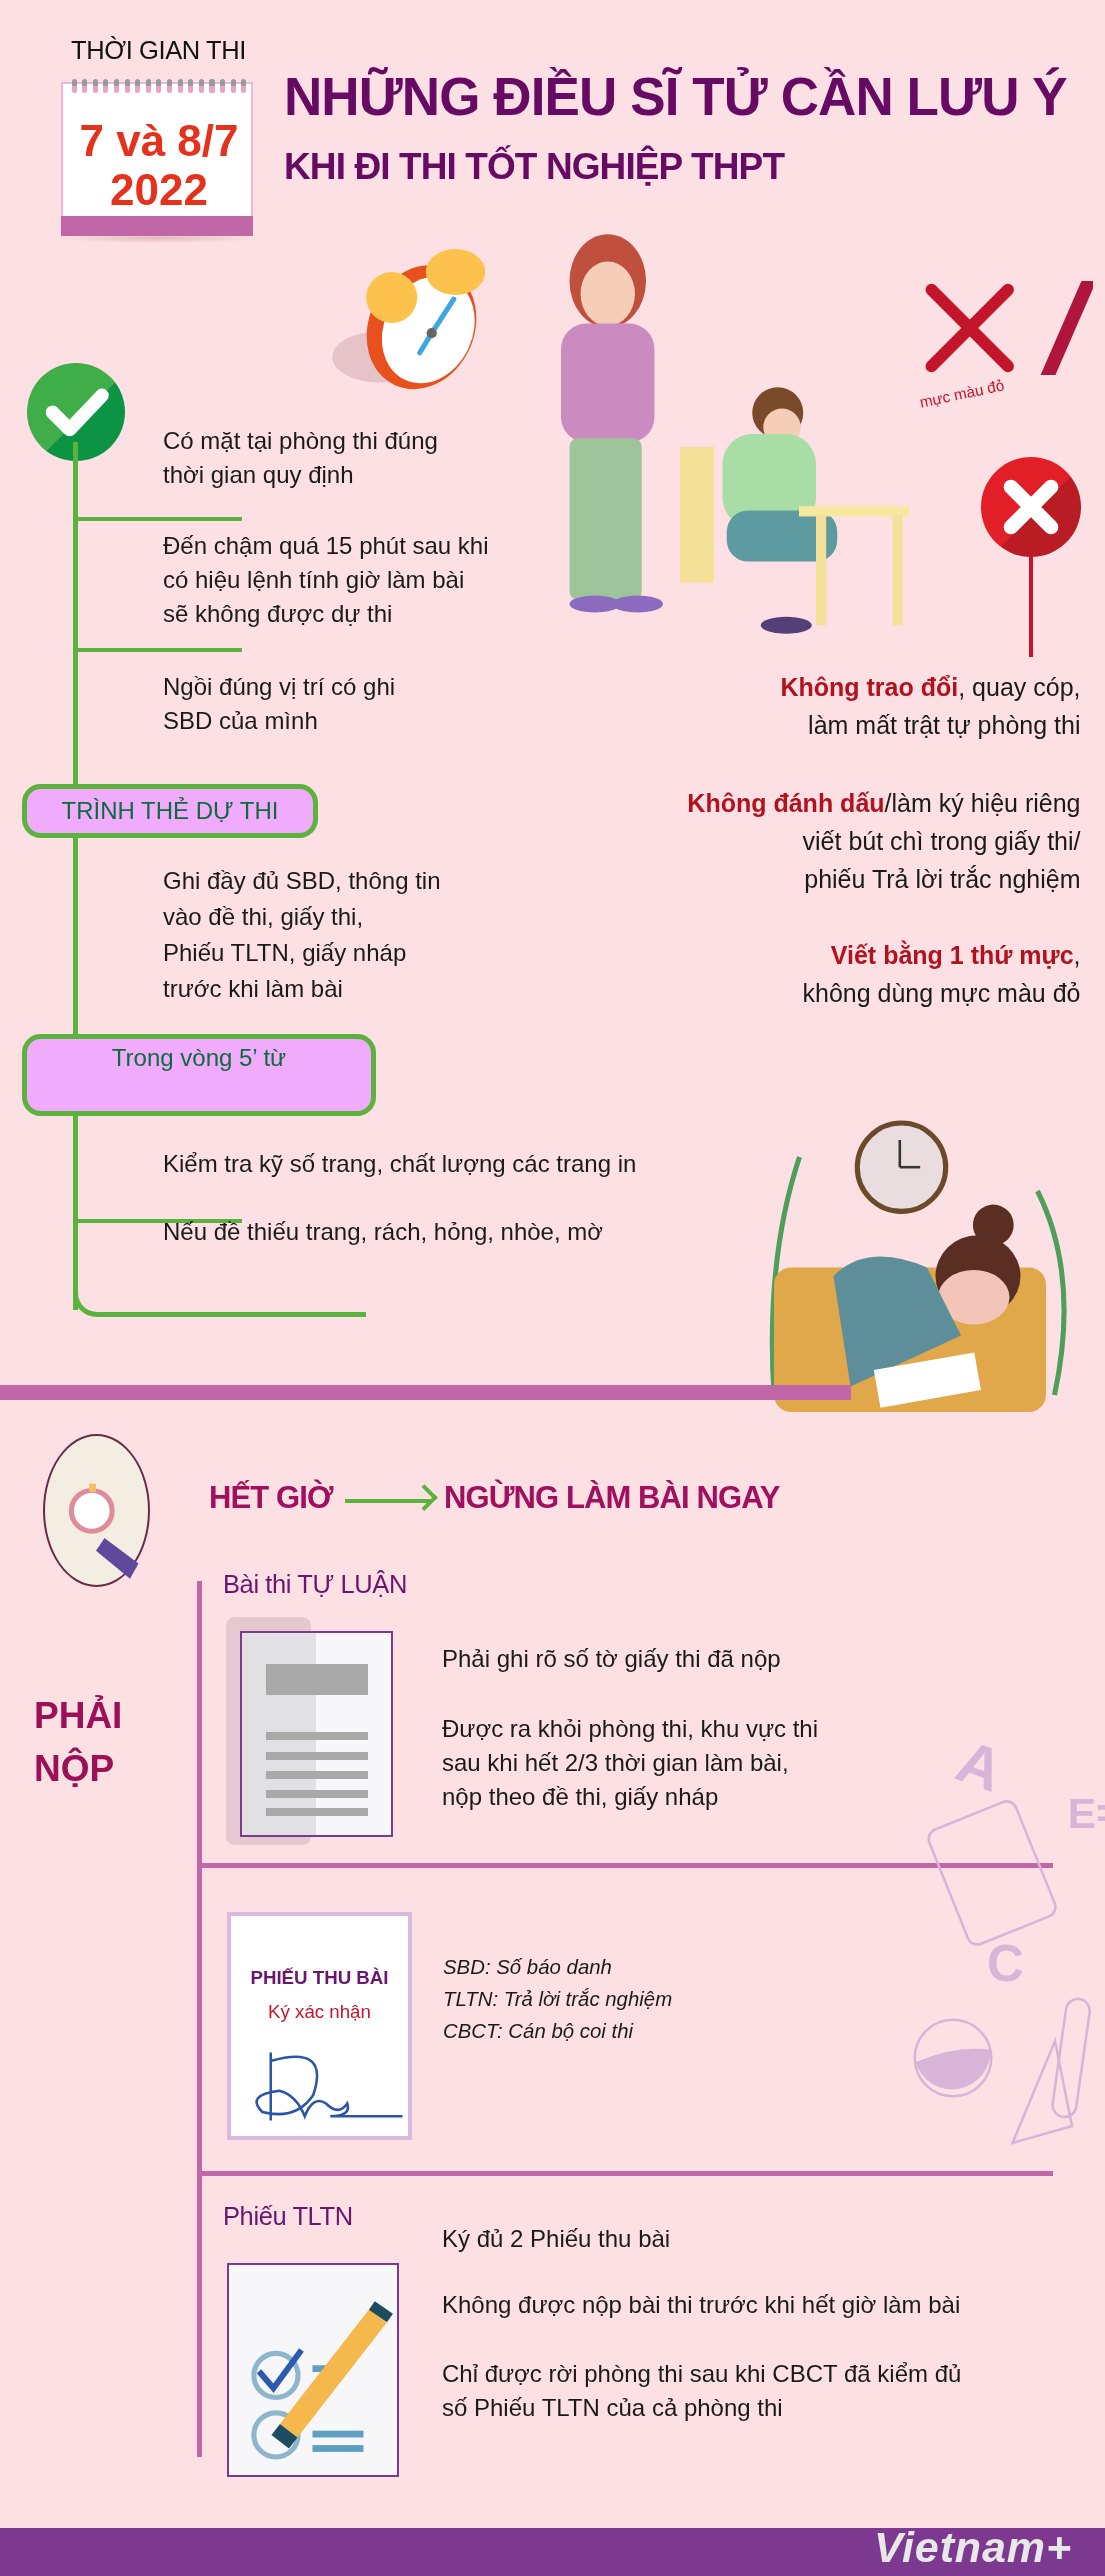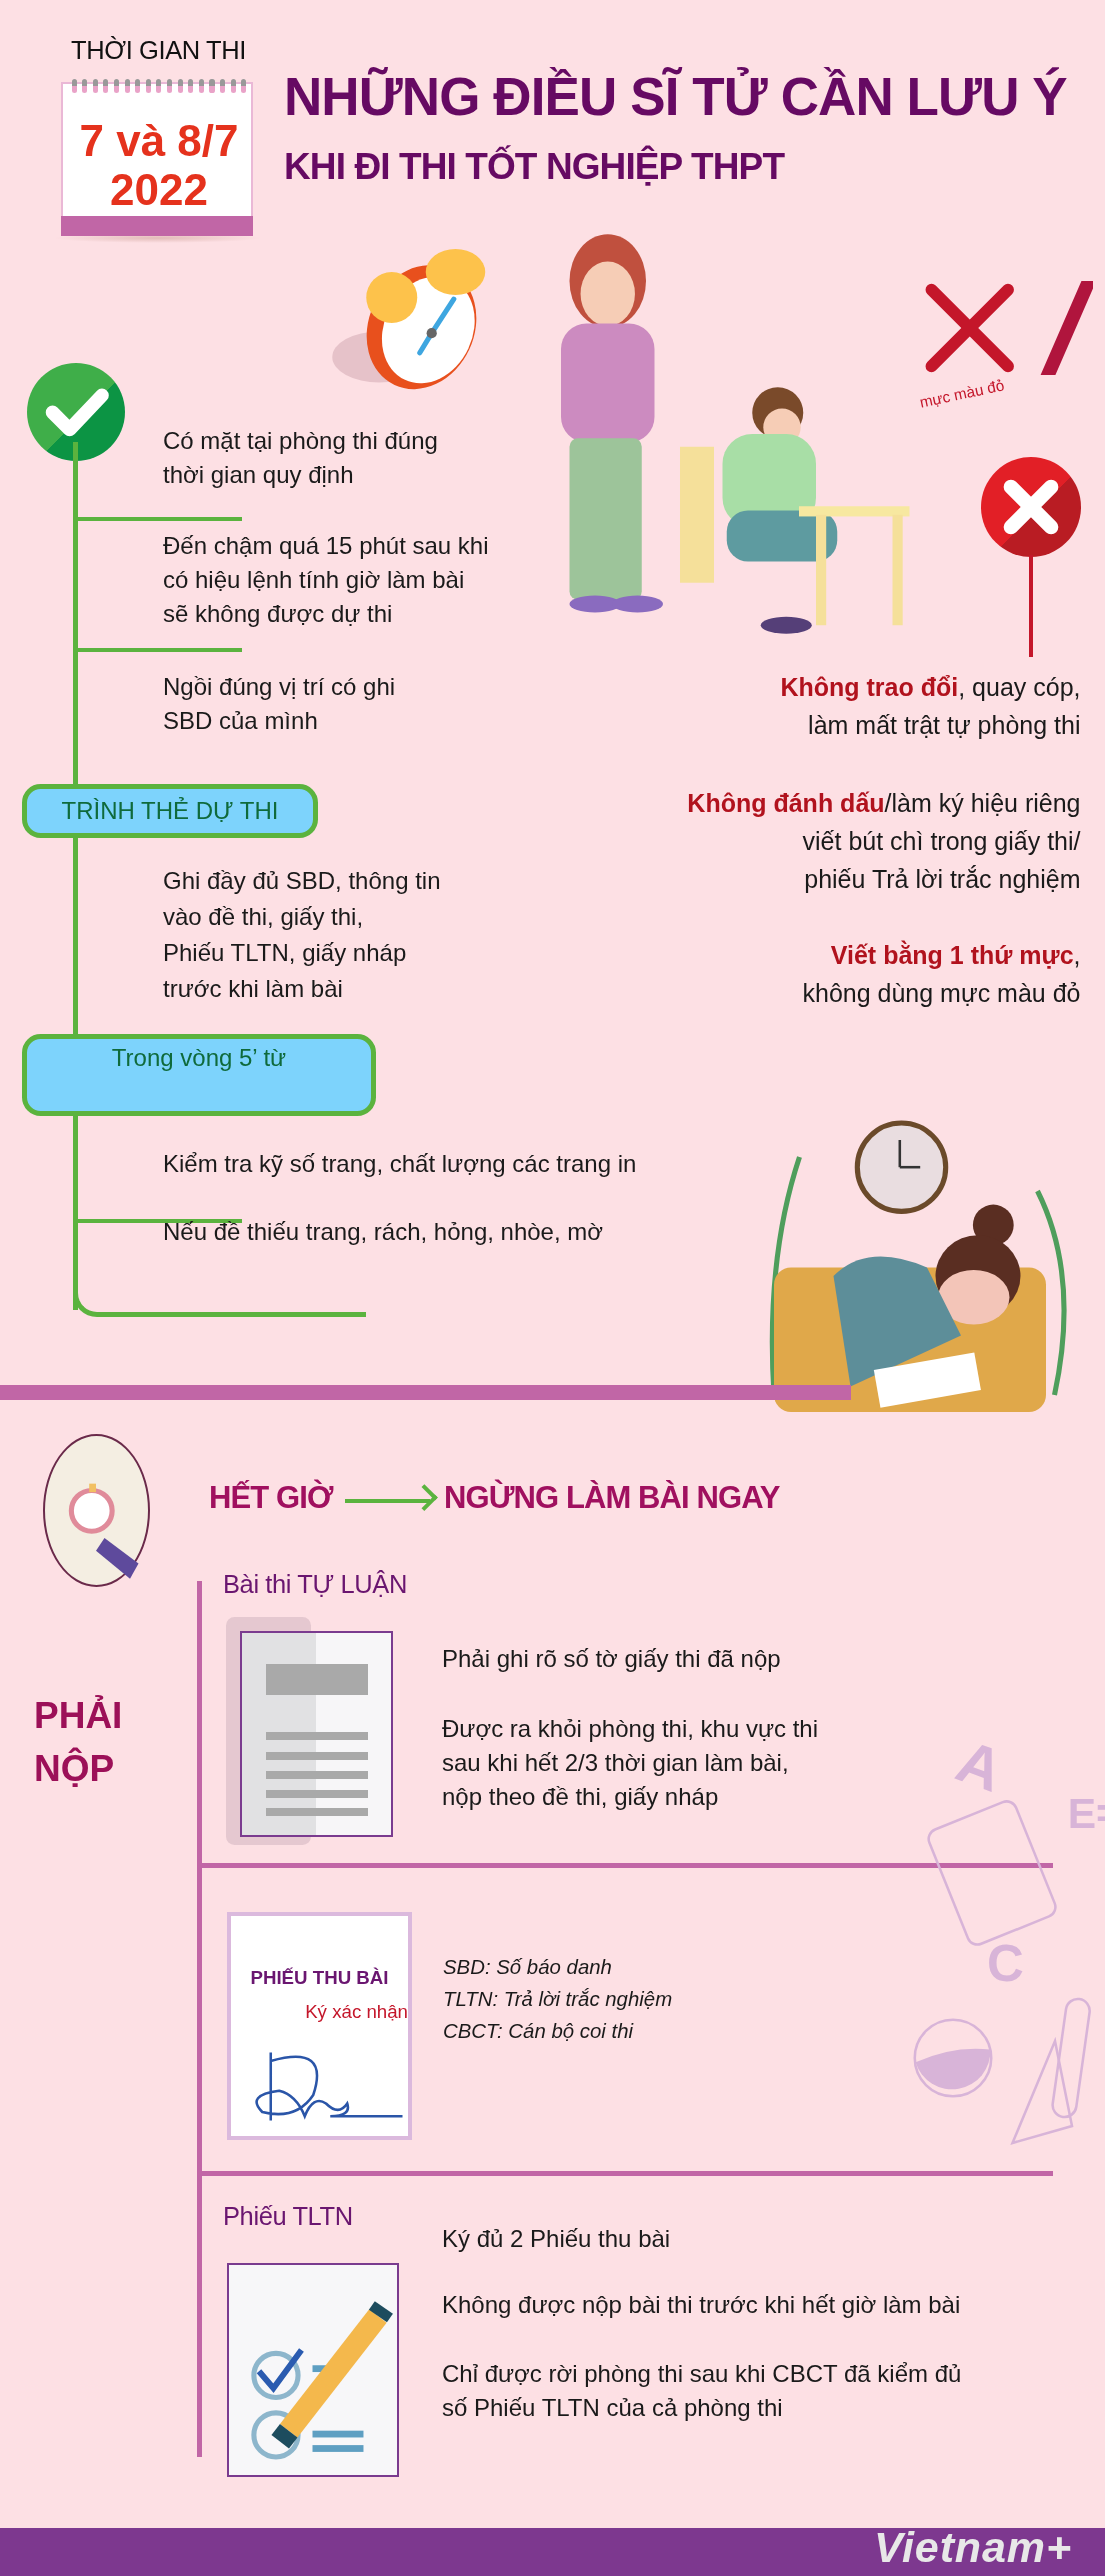--- a/index.html
+++ b/index.html
@@ -18,21 +18,21 @@
 
   .title1 { left: 284px; top: 66px; font-size: 53px; font-weight: bold; color: #660a63; letter-spacing: -0.9px; }
   .title2 { left: 284px; top: 146px; font-size: 37px; font-weight: bold; color: #660a63; letter-spacing: -0.9px; }
 
   
   .g-vert { left: 73px; top: 442px; width: 5.1px; height: 868px; background:#5bb33e; }
   .g-bottom { left: 73px; top: 1293px; width: 293px; height: 24px; border-left:5.1px solid #5bb33e; border-bottom:5.1px solid #5bb33e; border-bottom-left-radius:24px; }
   .g-h { height: 4.3px; background:#5bb33e; left: 75px; width: 167px; }
   .check-circle { left: 27px; top: 363px; width: 98px; height: 98px; border-radius: 50%; background: linear-gradient(135deg, #3fae49 55%, #0c9444 55%); }
   .left-text { left: 163px; font-size: 24px; line-height: 34px; color:#1a1a1a; }
-  .pill { border: 5.1px solid #5bb33e; border-radius: 18.7px; background:#7dd3fc; color:#0f6a3b; text-align:center; font-size: 24px; }
+  .pill { border: 5.1px solid #5bb33e; border-radius: 18.7px; background:#f0abfc; color:#0f6a3b; text-align:center; font-size: 24px; }
 
   
   .rules { right: 25.5px; text-align: right; font-size: 25px; line-height: 38px; color:#1a1a1a; }
   .rules b { color:#b1121d; }
 
   .x-mark { left: 923px; top: 281px; }
   .red-circle { left: 981px; top: 457px; width: 100px; height: 100px; border-radius: 50%; background: linear-gradient(135deg, #e21f26 55%, #b91c23 55%); }
   .red-stick { left: 1029px; top: 555px; width: 4.3px; height: 102px; background:#c4162a; }
   .muc-mau { left: 919px; top: 385px; color:#c4162a; font-size: 15.3px; transform: rotate(-12deg); }
 
@@ -52,21 +52,21 @@
   .sub-title { font-size: 25.5px; font-weight: normal; color:#6a1670; letter-spacing:-0.4px; }
   .b-text { font-size: 24px; color:#1a1a1a; line-height: 34px; }
 
   .doc-card { left: 240px; top: 1631px; width: 153px; height: 206px; }
   .doc-shadow { position:absolute; left:-13.6px; top:-13.6px; width:85px; height: 228px; background:#e5c8d0; border-radius: 8.5px; }
   .doc-paper { position:absolute; left:0; top:0; width:153px; height:206px; background: linear-gradient(90deg, #e1e1e3 50%, #f7f6f8 50%); border:2.6px solid #7a3b8f; }
   .doc-line { position:absolute; background:#a9a9a9; height: 7.7px; }
 
   .ptb-card { left: 227px; top: 1912px; width: 185px; height: 228px; background:#fff; border: 4.3px solid #dbb9dd; }
   .ptb-title { position:absolute; top: 51px; width:100%; text-align:center; font-weight:bold; color:#6a1670; font-size: 18.7px; }
-  .ptb-sub { position:absolute; top: 85px; width:100%; text-align:right; color:#c4162a; font-size: 18.7px; }
+  .ptb-sub { position:absolute; top: 85px; width:100%; text-align:center; color:#c4162a; font-size: 18.7px; }
   .abbr { left: 443px; top: 1951px; font-style: italic; font-size: 20.4px; line-height: 32px; }
 
   .tltn-card { left: 227px; top: 2263px; width: 172px; height: 214px; background:#f7f7f9; border: 2.6px solid #7a3b8f; }
 
   .footer { left:0; top: 2528px; width: 1106px; height: 48px; background: #7d388f; }
   .logo { right: 34px; top: 2523px; font-size: 43px; font-weight: bold; font-style: italic; color: #e8e8e8; letter-spacing: 0.9px; }
 
   .deco { color: #d8b4d8; }
 </style>
 </head>

